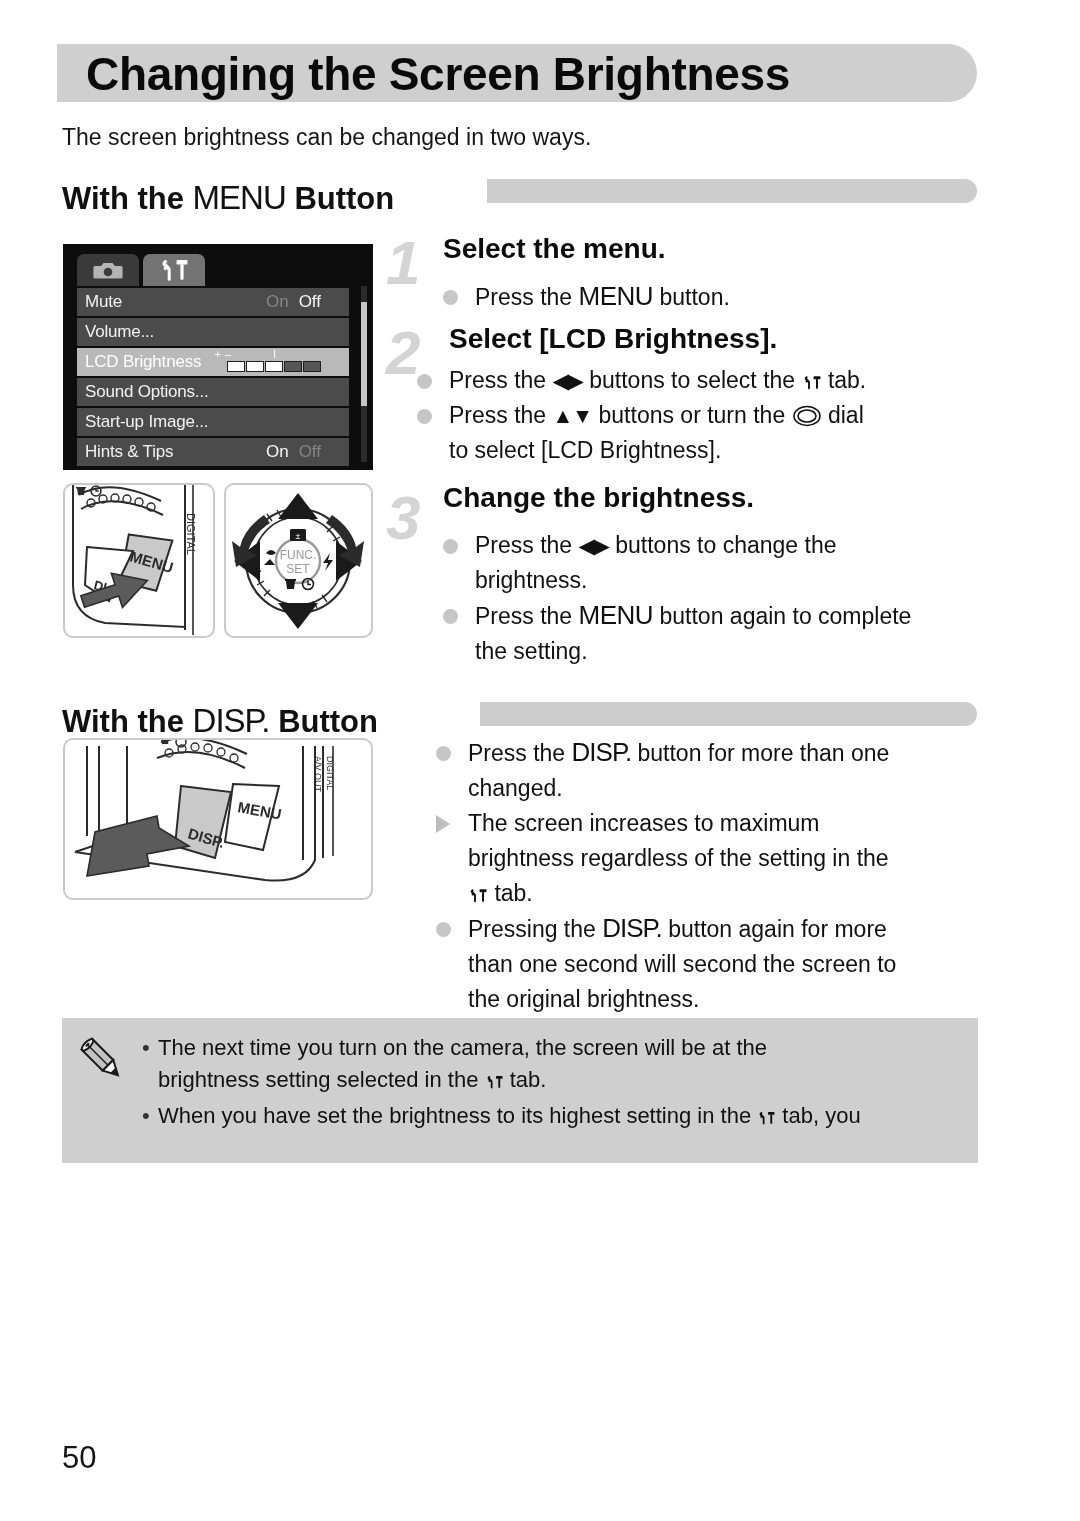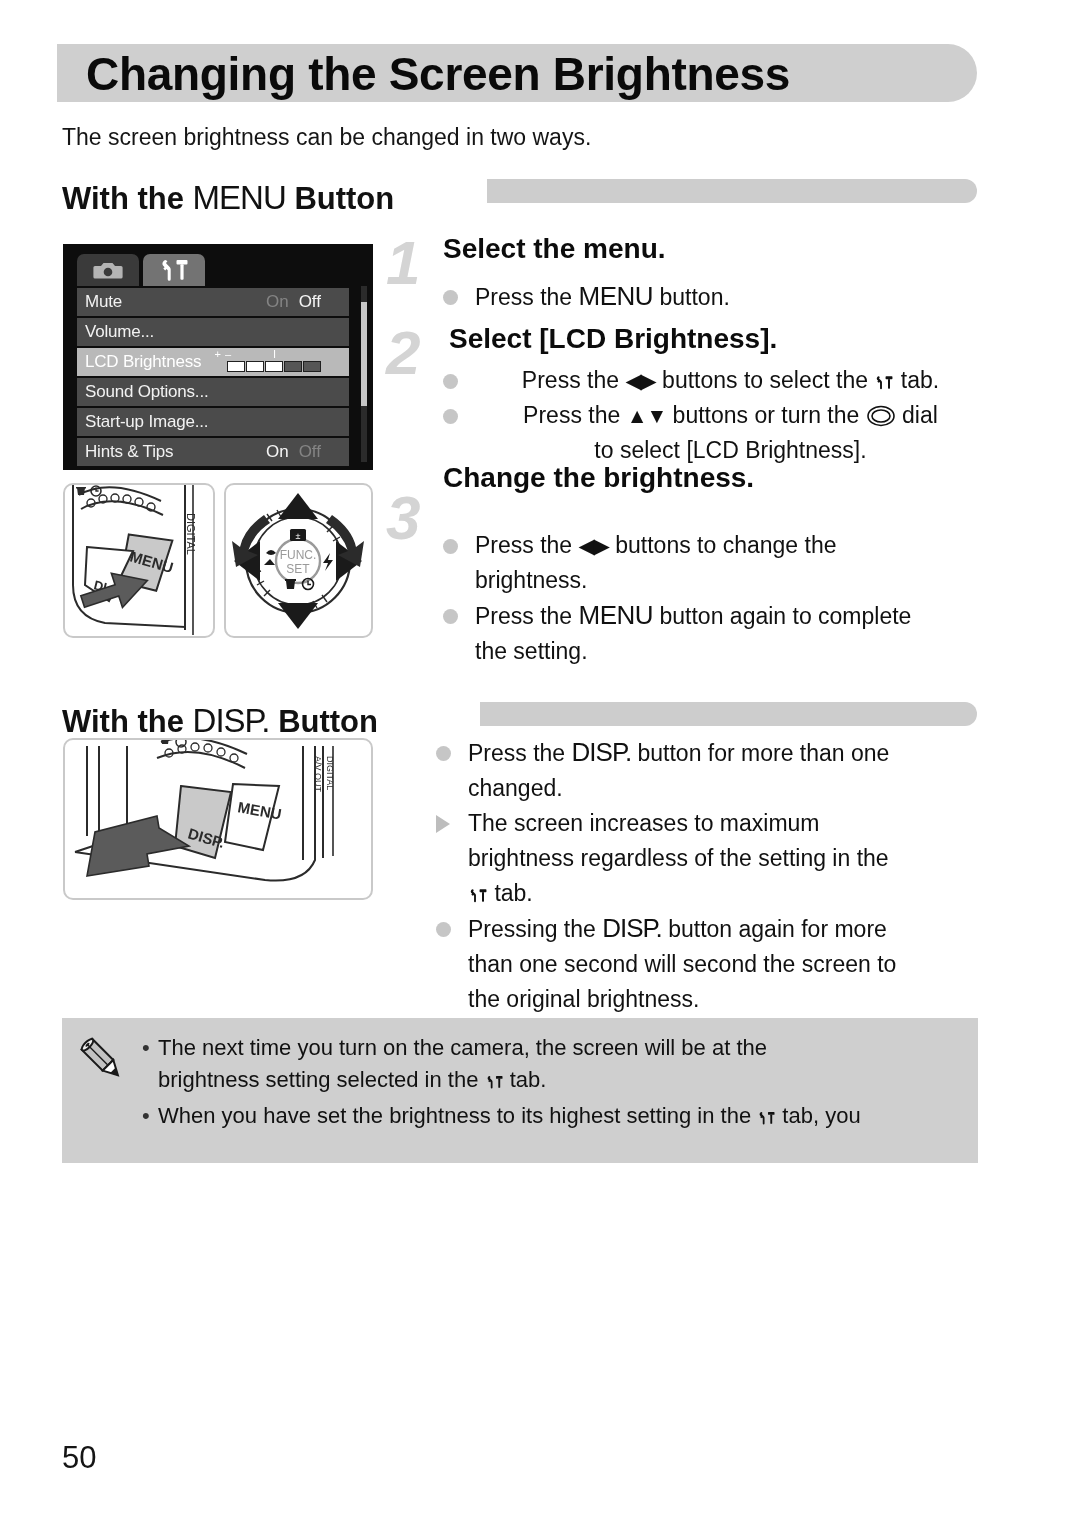--- a/index.html
+++ b/index.html
@@ -412,21 +412,21 @@
 <div class="step-num" style="left:386px; top:232px;">1</div>
 <div class="step-title" style="left:443px; top:232px;">Select the menu.</div>
 <div class="bullet-block" style="left:441px; top:279px; width:540px;">
   <div class="bline">
     <span class="dot"></span>Press the <span class="g-menu">MENU</span> button.
   </div>
 </div>
 
 <div class="step-num" style="left:386px; top:322px;">2</div>
 <div class="step-title" style="left:443px; top:322px;margin-left:6px;">Select [LCD Brightness].</div>
-<div class="bullet-block" style="left:441px; top:363px; width:545px;text-align:center;">
+<div class="bullet-block" style="left:415px; top:363px; width:545px;">
   <div class="bline">
     <span class="dot"></span>Press the <span class="g-arrows">◀▶</span> buttons to select the <span class="g-tool"><svg width="20" height="17" viewBox="0 0 32 22" style="display:inline-block;vertical-align:-3px">
           <path d="M8 1 a3.6 3.6 0 0 0 -3 5.6 l1.6 1.6 -1.3 1.3 1.9 1.9 1.3-1.3 1.2 1.2 v9 a1.5 1.5 0 0 0 3 0 v-9.7 a3.6 3.6 0 0 0 -1-2.6 l-3.2-3.2 a1.2 1.2 0 0 1 1-2 z" fill="#111"></path>
           <rect x="18.5" y="1" width="11" height="4.6" rx="1" fill="#111"></rect>
           <rect x="22.4" y="5.2" width="3.2" height="15.6" rx="1" fill="#111"></rect>
         </svg></span> tab.
   </div>
   <div class="bline">
     <span class="dot"></span>Press the <span class="g-arrows">▲▼</span> buttons or turn the <span><svg width="30" height="22" viewBox="0 0 30 22" style="display:inline-block;vertical-align:-4px">
           <ellipse cx="15" cy="11" rx="13" ry="9.5" fill="none" stroke="#111" stroke-width="1.6"></ellipse>
@@ -514,21 +514,21 @@
       <path d="M104 68 l-7 10 h5 l-3 8 8-11 h-5 z"></path>
       <path d="M60 96 l9 0 -1 8 -7 0 z"></path>
         <rect x="59" y="94" width="11" height="2"></rect>
       <circle cx="82" cy="99" r="5.5" fill="none" stroke="#1a1a1a" stroke-width="1.6"></circle>
       <path d="M82 95.5 v4 h3" stroke="#1a1a1a" stroke-width="1.4" fill="none"></path>
     </g>
   </svg>
 </div>
 
 <div class="step-num" style="left:386px; top:487px;">3</div>
-<div class="step-title" style="left:443px; top:461px;">Change the brightness.</div>
+<div class="step-title" style="left:443px; top:481px;">Change the brightness.</div>
 <div class="bullet-block" style="left:441px; top:528px; width:545px;">
   <div class="bline">
     <span class="dot"></span>Press the <span class="g-arrows">◀▶</span> buttons to change the
   </div>
   <div class="bline cont">brightness.</div>
   <div class="bline">
     <span class="dot"></span>Press the <span class="g-menu">MENU</span> button again to complete
   </div>
   <div class="bline cont">the setting.</div>
 </div>

